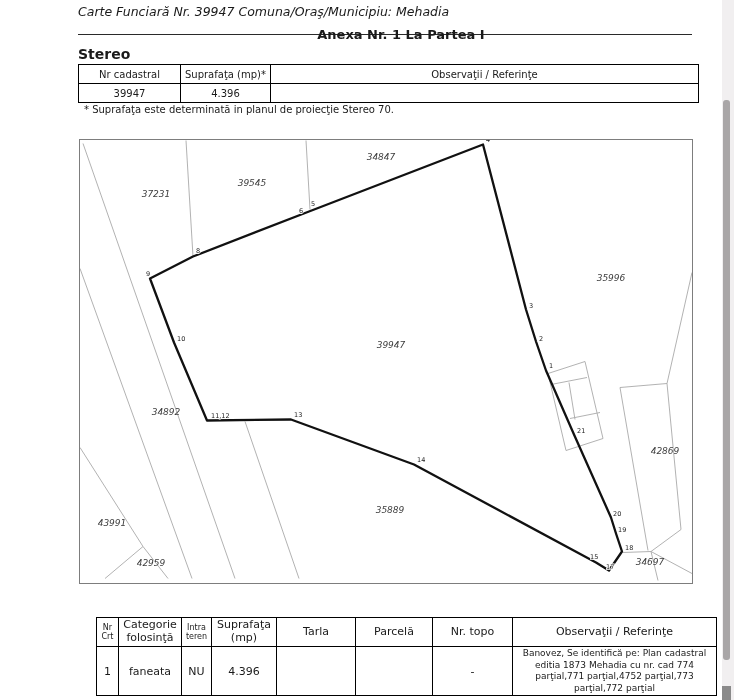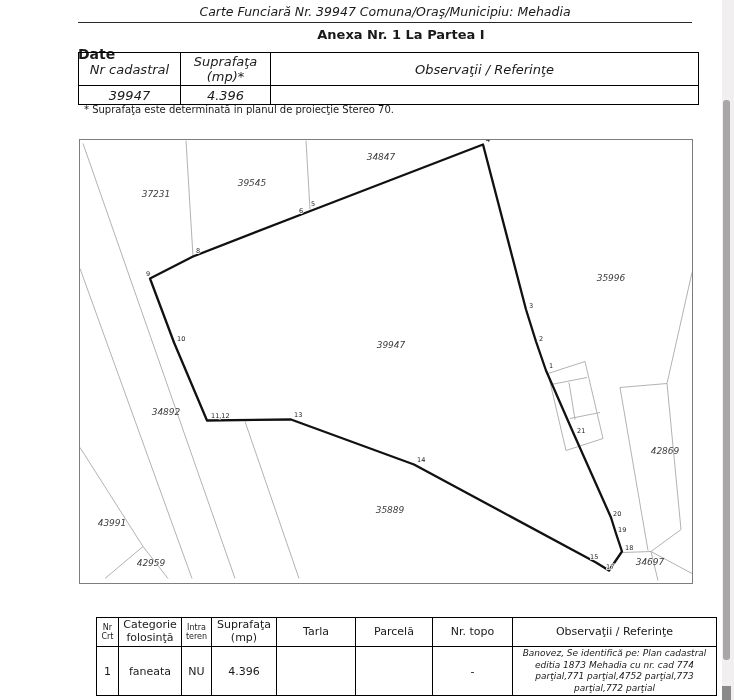--- a/index.html
+++ b/index.html
@@ -1,28 +1,28 @@
 <!DOCTYPE html>
 <html><head>
 <meta charset="utf-8">
 <style>
   html,body{margin:0;padding:0;background:#fff;}
   .screen{position:relative;width:734px;height:700px;background:#ffffff;overflow:hidden;
           font-family:"DejaVu Sans","Liberation Sans",sans-serif;color:#1a1a1a;}
 
   
-  .cf-header{position:absolute;left:78px;top:4px;width:614px;text-align:center;
-             font-style:italic;font-size:12.5px;padding-bottom:3px;border-bottom:1.2px solid #2a2a2a;}
+  .cf-header{position:absolute;left:78px;top:4px;width:614px;text-align:left;
+             font-style:italic;font-size:12.5px;padding-bottom:15px;border-bottom:1.2px solid #2a2a2a;}
   .anexa-title{position:absolute;left:0;top:27px;width:734px;text-align:center;
                font-weight:bold;font-size:13px;padding-left:34px;}
   .teren-heading{position:absolute;left:78px;top:46px;font-weight:bold;font-size:14px;}
 
   
   table{border-collapse:collapse;table-layout:fixed;}
-  .teren-table{position:absolute;left:78px;top:52px;width:620px;font-size:13px;font-style:italic;}
+  .teren-table{position:absolute;left:78px;top:64px;width:620px;font-size:10px;}
   .teren-table th,.teren-table td{border:1.4px solid #000;text-align:center;padding:1px 2px;
                                   font-weight:normal;height:16px;overflow:hidden;}
   .footnote{position:absolute;left:84px;top:104px;font-size:10px;}
 
   
   .map-title-bar{position:absolute;left:78px;top:121px;width:618px;height:13px;
                  background:#f2e8e8;border-bottom:1px solid #b9aeac;text-align:center;
                  font-size:10.5px;line-height:13px;color:#1e1e1e;}
   .map-box{position:absolute;left:79px;top:139px;width:612px;height:443px;
            border:1px solid #7d7d7d;background:#fff;}
@@ -32,37 +32,37 @@
 
   
   .date-heading{position:absolute;left:78px;top:598px;font-weight:bold;font-size:13.5px;}
   .date-table{position:absolute;left:96px;top:617px;width:620px;font-size:11px;}
   .date-table th,.date-table td{border:1.4px solid #000;text-align:center;vertical-align:middle;
                                 padding:0 2px;font-weight:normal;overflow:hidden;}
   .date-table th{height:28px;white-space:pre-line;line-height:1.15;}
   .date-table td{height:46px;}
   .th-small{font-size:8px;}
   .obs-cell{font-size:9px;text-align:justify;vertical-align:top !important;
-            line-height:1.28;padding:1px 3px !important;font-style:italic;}
+            line-height:1.28;padding:1px 3px !important;}
 
   
   .scrollbar-track{position:absolute;left:722px;top:0;width:12px;height:700px;background:#f1eff0;}
   .scrollbar-thumb{position:absolute;left:723px;top:100px;width:7px;height:560px;
                    background:#a9a6a7;border-radius:3px;}
   .scrollbar-nub{position:absolute;left:722px;top:686px;width:9px;height:14px;background:#8a8a8a;}
 </style>
 </head>
 <body>
 
 <div class="screen">
 
   <div class="cf-header">Carte Funciară Nr. 39947 Comuna/Oraş/Municipiu: Mehadia</div>
   <div class="anexa-title">Anexa Nr. 1 La Partea I</div>
 
-  <div class="teren-heading">Date</div>
+  <div class="teren-heading">Stereo</div>
 
   <table class="teren-table">
     <colgroup>
         <col style="width:102px">
         <col style="width:90px">
         <col style="width:428px">
       </colgroup>
     <tbody>
         <tr>
       <th>Nr cadastral</th>

